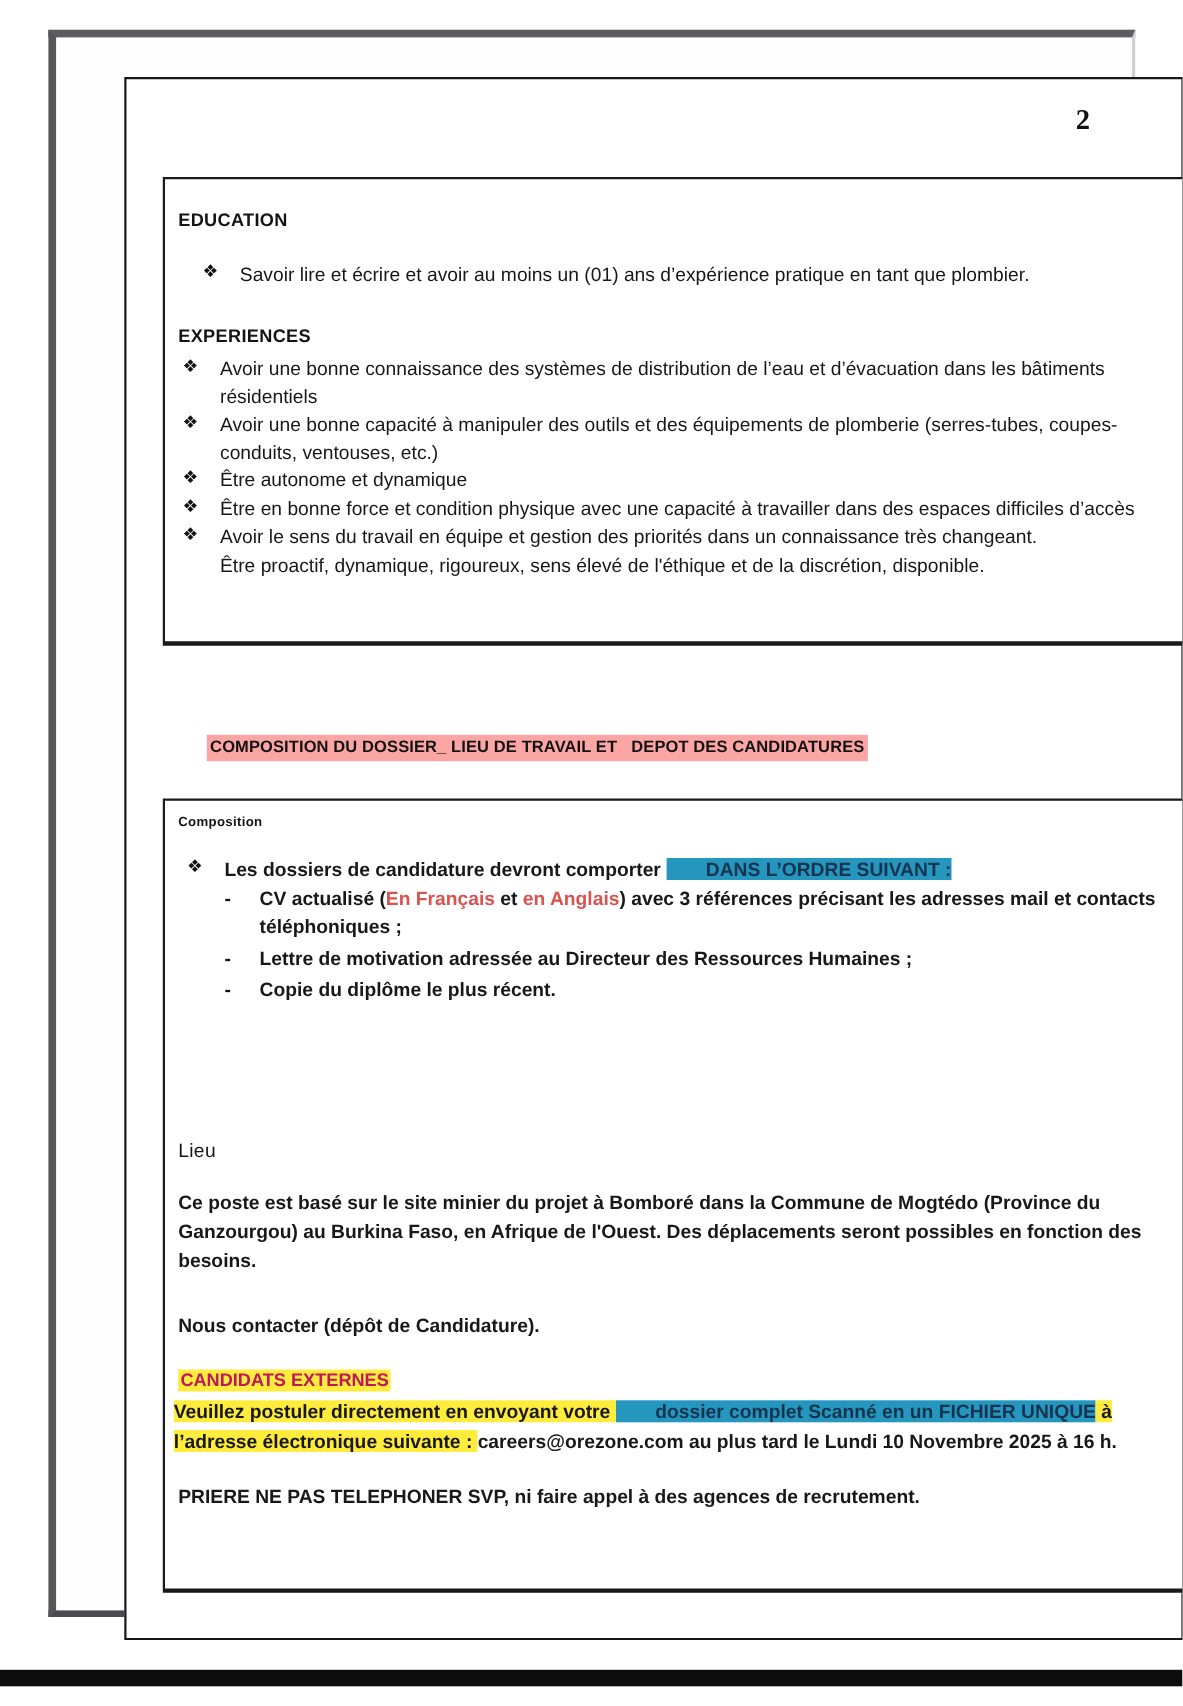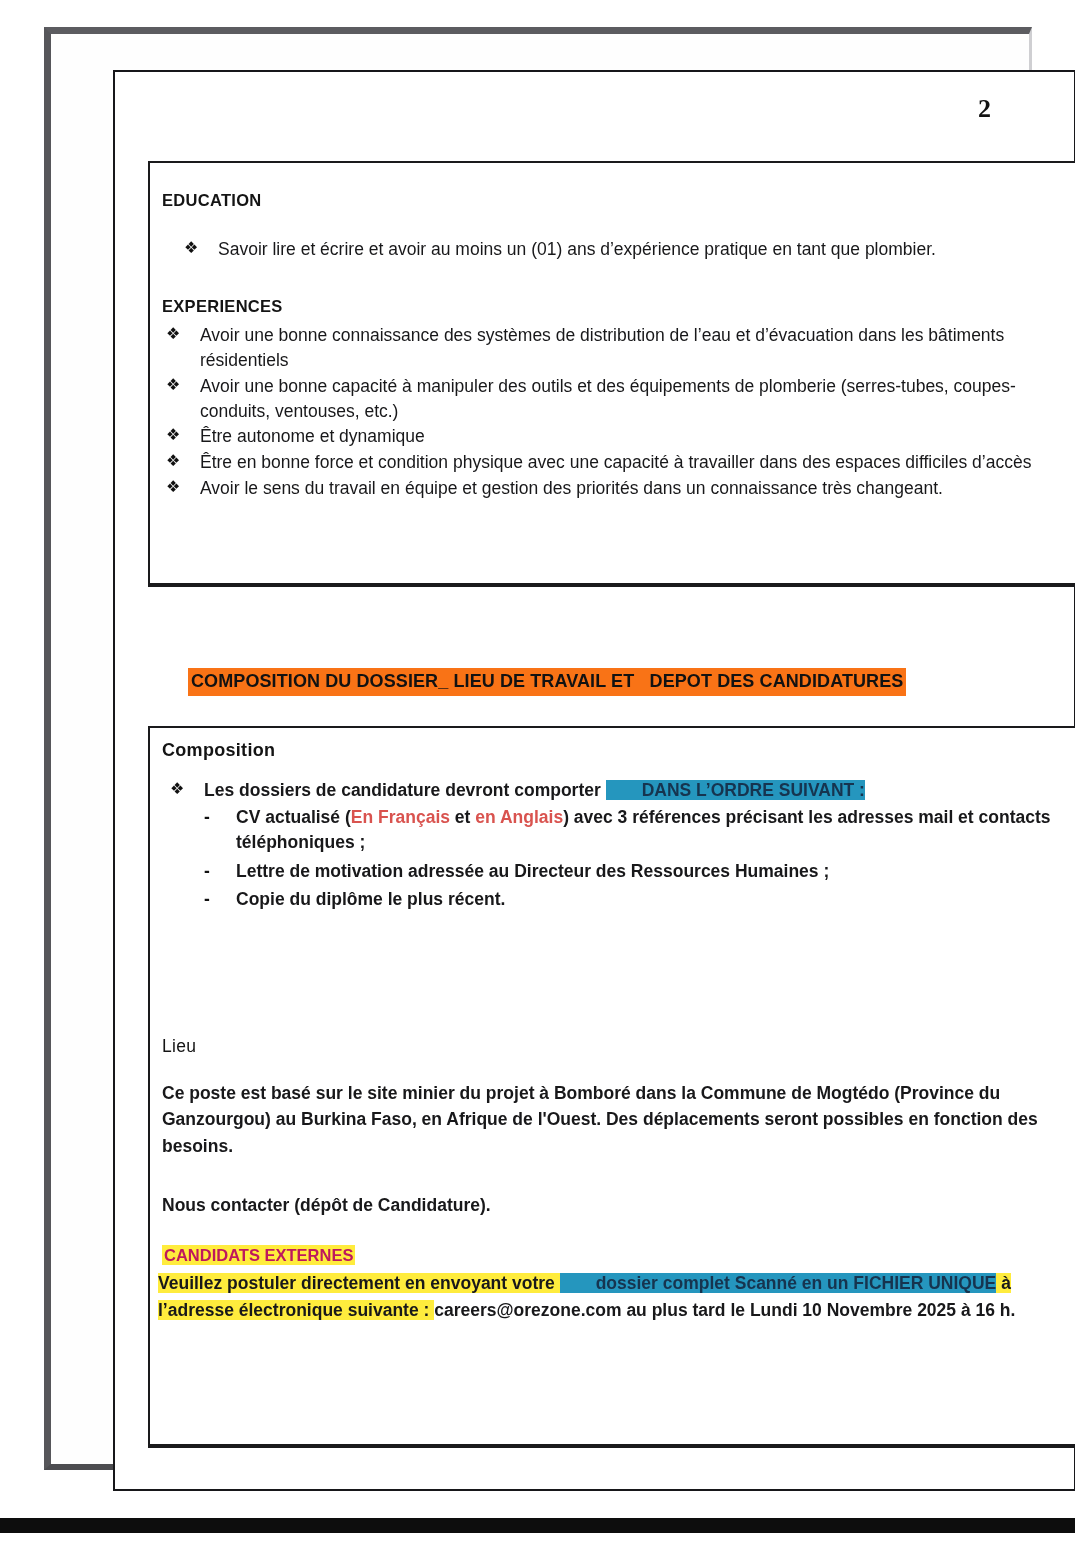--- a/index.html
+++ b/index.html
@@ -150,23 +150,23 @@
     color: #be185d;
   }
 
   
   #banner-composition {
     position: absolute;
     left: 135px;
     top: 632px;
     font-family: "Liberation Sans", sans-serif;
     font-weight: bold;
-    font-size: 18px;
+    font-size: 15px;
     color: #121212;
-    background: #f97316;
+    background: #fca5a5;
     padding: 3px 3px 4px 3px;
     letter-spacing: 0.1px;
     white-space: pre;
   }
 
   
   .block {
     position: absolute;
   }
   #blk-education-head { left: 12px; top: 28px; }
@@ -233,30 +233,34 @@
         <div class="bullet-row exp-item">
           <span class="bullet-mark">❖</span>
           <span class="bullet-text body-line justify">Être en bonne force et condition physique avec une capacité à travailler dans des espaces difficiles d’accès</span>
         </div>
 
         <div class="bullet-row exp-item">
           <span class="bullet-mark">❖</span>
           <span class="bullet-text body-line justify">Avoir le sens du travail en équipe et gestion des priorités dans un connaissance très changeant.</span>
         </div>
 
+        <div class="bullet-row">
+          <span class="bullet-mark"></span>
+          <span class="bullet-text body-line">Être proactif, dynamique, rigoureux, sens élevé de l'éthique et de la discrétion, disponible.</span>
+        </div>
 
       </div>
     </div>
 
     <div id="banner-composition" style="left:73px; top:596px;">COMPOSITION DU DOSSIER_ LIEU DE TRAVAIL ET   DEPOT DES CANDIDATURES</div>
 
     <div class="content-box" id="box-dossier" style="left:33px; top:654px; width:929px; height:722px;">
 
       <div class="block" id="blk-composition-head">
-        <div class="sec-head" style="font-size:18px;">Composition</div>
+        <div class="sec-head" style="font-size:12px;">Composition</div>
       </div>
 
       <div class="block" id="blk-composition-list">
 
         <div class="bullet-row">
           <span class="bullet-mark">❖</span>
           <span class="bullet-text body-line bold-line">
             <span>Les dossiers de candidature devront comporter </span><span class="hl-teal txt-navy">DANS L’ORDRE SUIVANT :</span>
           </span>
         </div>
@@ -298,19 +302,20 @@
       <div class="block" id="blk-externes">
         <div style="margin-left:4px;">
           <span class="body-line bold-line hl-yellow txt-orange" style="font-size:16.5px; padding:1px 2px;">CANDIDATS EXTERNES</span>
         </div>
         <div class="body-line bold-line tight" style="margin-top:3px; width:906px;">
           <span class="hl-yellow">Veuillez postuler directement en envoyant votre </span><span class="hl-teal txt-navy">dossier complet Scanné en un FICHIER UNIQUE</span><span class="hl-yellow"> à l’adresse électronique suivante : </span><span>careers@orezone.com</span><span> au plus tard le Lundi 10 Novembre 2025 à 16 h.</span>
         </div>
       </div>
 
       <div class="block" id="blk-notes">
+        <div class="body-line bold-line">PRIERE NE PAS TELEPHONER SVP, ni faire appel à des agences de recrutement.</div>
       </div>
 
     </div>
   </div>
 </div>
 
 <div id="scan-bottom-bar"></div>
 
 </body></html>

